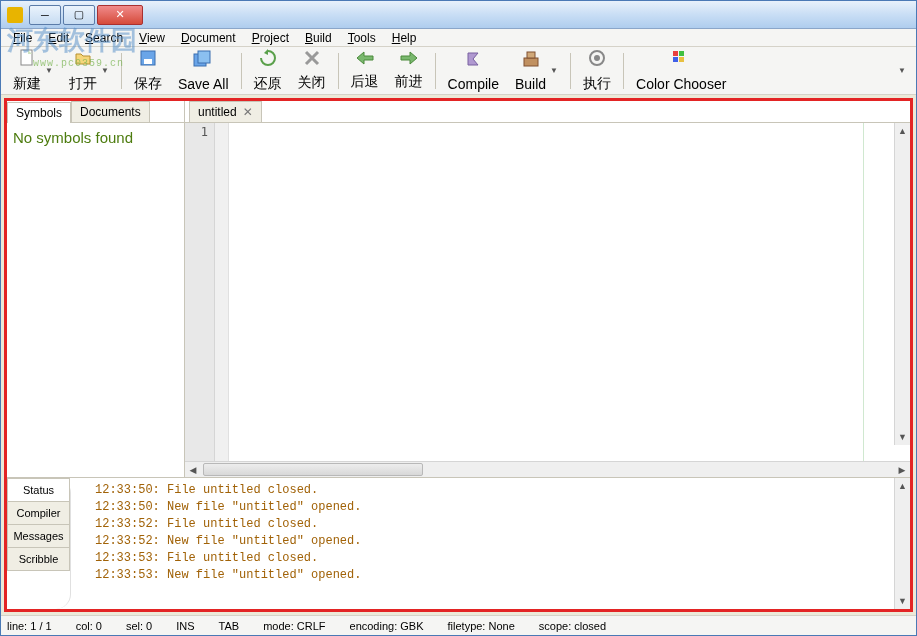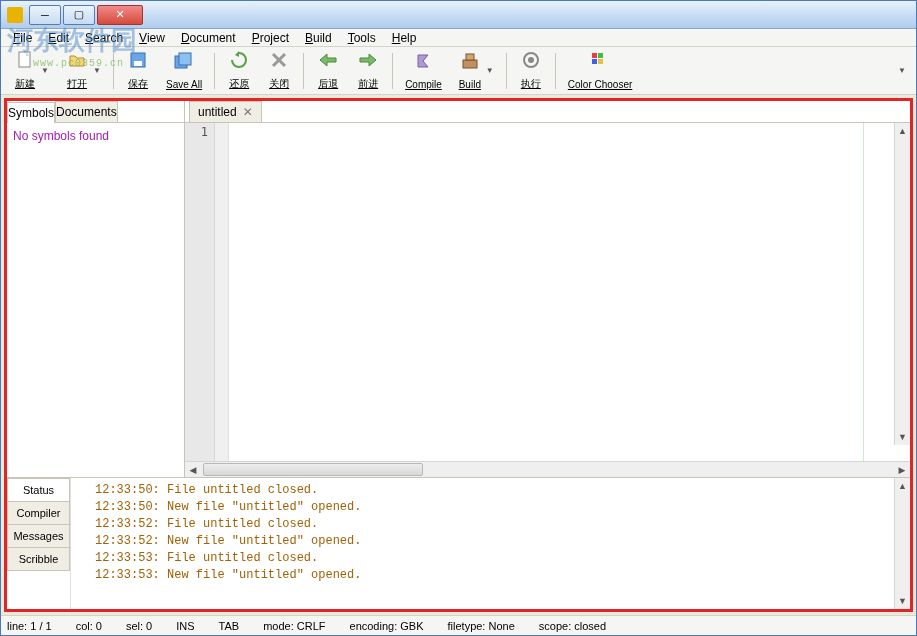--- a/index.html
+++ b/index.html
@@ -10,51 +10,51 @@
 .titlebar .title { flex: 1; font-size: 12px; color: #333; }
 .winbtns { display: flex; gap: 0; }
 .winbtn { width: 32px; height: 20px; border: 1px solid #5a7ba8; background: linear-gradient(180deg,#eaf3fc,#c7dcf2); border-radius: 2px; margin-left: 2px; display: flex; align-items: center; justify-content: center; font-size: 11px; cursor: pointer; }
 .winbtn.close { background: linear-gradient(180deg,#f08b8b,#d54a3a); color: #fff; border-color: #a93030; width: 46px; }
 .menubar { height: 18px; background: #f5f5f3; display: flex; align-items: center; padding: 0 6px; gap: 4px; border-bottom: 1px solid #d5d2c8; }
 .menuitem { padding: 2px 6px; cursor: pointer; }
 .menuitem u { text-decoration: underline; }
 .toolbar { height: 48px; background: #f5f5f3; display: flex; align-items: center; border-bottom: 1px solid #d5d2c8; padding: 0 4px; }
 .tbtn { display: flex; flex-direction: column; align-items: center; justify-content: center; padding: 2px 8px; height: 44px; min-width: 40px; cursor: pointer; }
 .tbtn .ticon { width: 20px; height: 20px; display: flex; align-items: center; justify-content: center; font-size: 16px; }
-.tbtn .tlbl { font-size: 10px; margin-top: 8px; text-decoration: underline; }
+.tbtn .tlbl { font-size: 14px; margin-top: 8px; }
 .tdrop { width: 10px; color: #555; font-size: 8px; align-self: center; margin-left: -4px; margin-right: 6px; cursor: pointer; }
 .tsep { width: 1px; height: 36px; background: #c8c5b8; margin: 0 4px; }
 .watermark { position: absolute; top: 22px; left: 6px; z-index: 50; pointer-events: none; }
 .watermark .wm1 { font-size: 26px; font-weight: bold; color: rgba(80,140,200,0.5); font-family: "SimHei"; }
 .watermark .wm2 { font-size: 10px; color: rgba(120,180,80,0.7); font-family: Liberation Mono, monospace; letter-spacing: 1px; margin-left: 26px; }
 .body-area { flex: 1; display: flex; flex-direction: column; border: 3px solid #e32424; margin: 3px; background: #fff; }
 .upper { flex: 1; display: flex; overflow: hidden; }
 .sidebar { width: 178px; border-right: 1px solid #c8c5b8; display: flex; flex-direction: column; background: #fff; }
 .sbtabs { display: flex; height: 22px; border-bottom: 1px solid #c8c5b8; }
-.sbtab { padding: 3px 0; border: 1px solid #c8c5b8; border-bottom: none; background: #f0eee4; cursor: pointer; font-size: 12px; }
+.sbtab { padding: 3px 8px; border: 1px solid #c8c5b8; border-bottom: none; background: #f0eee4; cursor: pointer; font-size: 12px; }
 .sbtab.active { background: #fff; position: relative; top: 1px; }
-.sbbody { flex: 1; padding: 6px 6px; font-size: 12px; color: #a21caf; }
+.sbbody { flex: 1; padding: 6px 6px; font-size: 15px; color: #4d7c0f; }
 .editor-area { flex: 1; display: flex; flex-direction: column; background: #fff; }
 .edtabs { height: 22px; display: flex; align-items: flex-end; border-bottom: 1px solid #c8c5b8; padding-left: 4px; }
 .edtab { display: flex; align-items: flex-end; padding: 3px 8px; border: 1px solid #c8c5b8; border-bottom: none; background: #f0eee4; cursor: pointer; font-size: 12px; gap: 6px; }
 .edtab .x { color: #777; font-size: 12px; cursor: pointer; }
 .edbody { flex: 1; display: flex; position: relative; background: #fff; }
 .gutter { width: 30px; background: #e8e8e8; border-right: 1px solid #d5d5d5; padding: 2px 6px; text-align: right; font-family: monospace; font-size: 12px; color: #555; }
 .fold { width: 14px; background: #f0f0f0; border-right: 1px solid #e0e0e0; }
 .txt { flex: 1; background: #fff; position: relative; }
 .txtwrap { position: absolute; inset: 0; overflow: hidden; }
 .rmargin { position: absolute; right: 46px; top: 0; bottom: 0; width: 1px; background: #d0e8d0; }
 .edscroll { position: absolute; right: 0; top: 0; bottom: 16px; width: 16px; background: #efefef; border-left: 1px solid #d5d5d5; display: flex; flex-direction: column; align-items: center; justify-content: space-between; }
 .edscroll .arr { height: 16px; width: 100%; display: flex; align-items: center; justify-content: center; font-size: 9px; color: #555; cursor: pointer; }
 .hscroll { height: 16px; background: #efefef; border-top: 1px solid #d5d5d5; display: flex; align-items: center; }
 .hscroll .arr { width: 16px; height: 100%; display: flex; align-items: center; justify-content: center; font-size: 9px; color: #555; cursor: pointer; }
 .hscroll .track { flex: 1; height: 100%; position: relative; }
 .hscroll .thumb { position: absolute; left: 2px; top: 1px; height: 13px; width: 220px; background: linear-gradient(180deg,#ededed,#d8d8d8); border: 1px solid #b8b8b8; border-radius: 2px; cursor: pointer; }
 .bottom-panel { height: 132px; border-top: 1px solid #c8c5b8; display: flex; background: #fff; }
-.bptabs { width: 64px; display: flex; flex-direction: column; border-right: 1px solid #e0e0e0; }
+.bptabs { width: 64px; display: flex; flex-direction: column; border-right: 1px solid #e0e0e0; border-radius: 15px; }
 .bptab { padding: 5px 4px; border: 1px solid #c8c5b8; background: #f0eee4; font-size: 11px; cursor: pointer; margin-bottom: -1px; text-align: center; }
 .bptab.active { background: #fff; }
 .bpbody { flex: 1; font-family: "Courier New", monospace; font-size: 12px; padding: 4px 24px; overflow: hidden; line-height: 17px; white-space: pre; color: #a16207; position: relative; }
 .bpscroll { width: 16px; background: #efefef; border-left: 1px solid #d5d5d5; display: flex; flex-direction: column; align-items: center; justify-content: space-between; }
 .bpscroll .arr { height: 16px; width: 100%; display: flex; align-items: center; justify-content: center; font-size: 9px; color: #555; cursor: pointer; }
 .statusbar { height: 20px; background: #f5f5f3; border-top: 1px solid #d5d2c8; display: flex; align-items: center; padding: 0 6px; font-size: 11px; gap: 24px; }
 .statusbar span { white-space: nowrap; }
 svg { display: block; }
 </style>
 </head>

